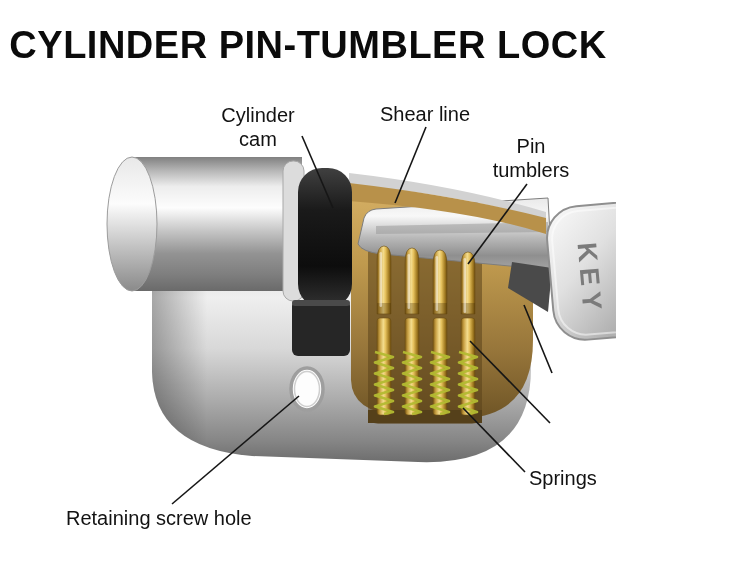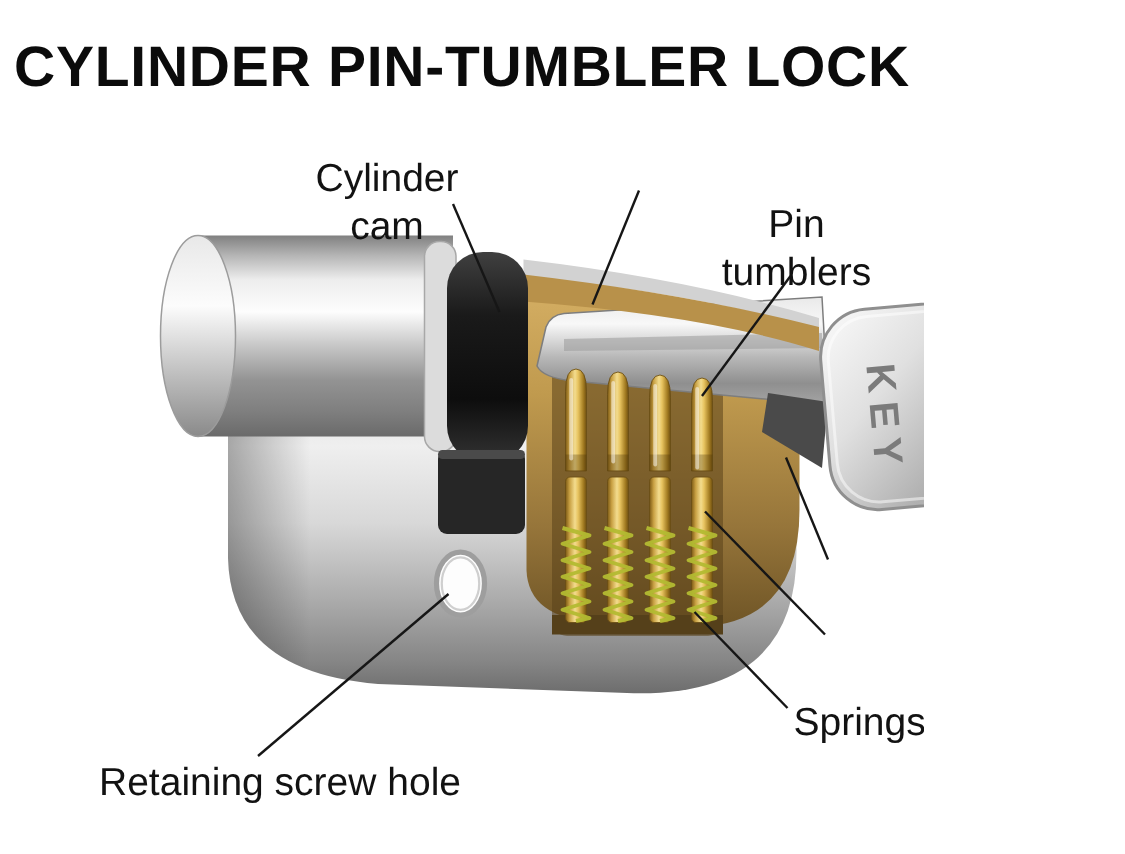--- a/index.html
+++ b/index.html
@@ -1,21 +1,21 @@
 <!DOCTYPE html>
 <html><head>
 <meta charset="utf-8">
 <style>
   *{margin:0;padding:0;box-sizing:border-box;}
   body{background:#ffffff;font-family:"Liberation Sans",sans-serif;}
   .canvas{position:relative;width:616px;height:569px;background:#ffffff;overflow:hidden;}
   .title{position:absolute;top:24px;left:0;width:100%;text-align:center;
          font-size:38px;font-weight:700;letter-spacing:.5px;color:#0b0b0b;}
   svg.diagram{position:absolute;left:0;top:0;}
-  .label{position:absolute;font-size:26px;color:#121212;line-height:1.22;white-space:pre-line;}
+  .label{position:absolute;font-size:20px;color:#121212;line-height:1.22;white-space:pre-line;}
   .label.center{text-align:center;}
 </style>
 </head>
 <body>
 
 <div class="canvas">
 
   <h1 class="title">CYLINDER PIN-TUMBLER LOCK</h1>
 
   <svg class="diagram" width="750" height="569" viewBox="0 0 750 569">
@@ -146,17 +146,18 @@
     <line x1="426" y1="127" x2="395" y2="203" stroke="#161616" stroke-width="1.6"></line>
     <line x1="527" y1="184" x2="468" y2="264" stroke="#161616" stroke-width="1.6"></line>
     <line x1="552" y1="373" x2="524" y2="305" stroke="#161616" stroke-width="1.6"></line>
     <line x1="550" y1="423" x2="470" y2="341" stroke="#161616" stroke-width="1.6"></line>
     <line x1="525" y1="472" x2="463" y2="408" stroke="#161616" stroke-width="1.6"></line>
     <line x1="172" y1="504" x2="299" y2="396" stroke="#161616" stroke-width="1.6"></line>
   </svg>
 
   <div class="label center" style="left:202px;top:103px;width:112px;">Cylinder
 cam</div>
+  <div class="label center" style="left:358px;top:102px;width:134px;">Shear line</div>
   <div class="label center" style="left:477px;top:134px;width:108px;">Pin
 tumblers</div>
   <div class="label" style="left:529px;top:466px;">Springs</div>
   <div class="label" style="left:66px;top:506px;">Retaining screw hole</div>
 </div>
 
 </body></html>

